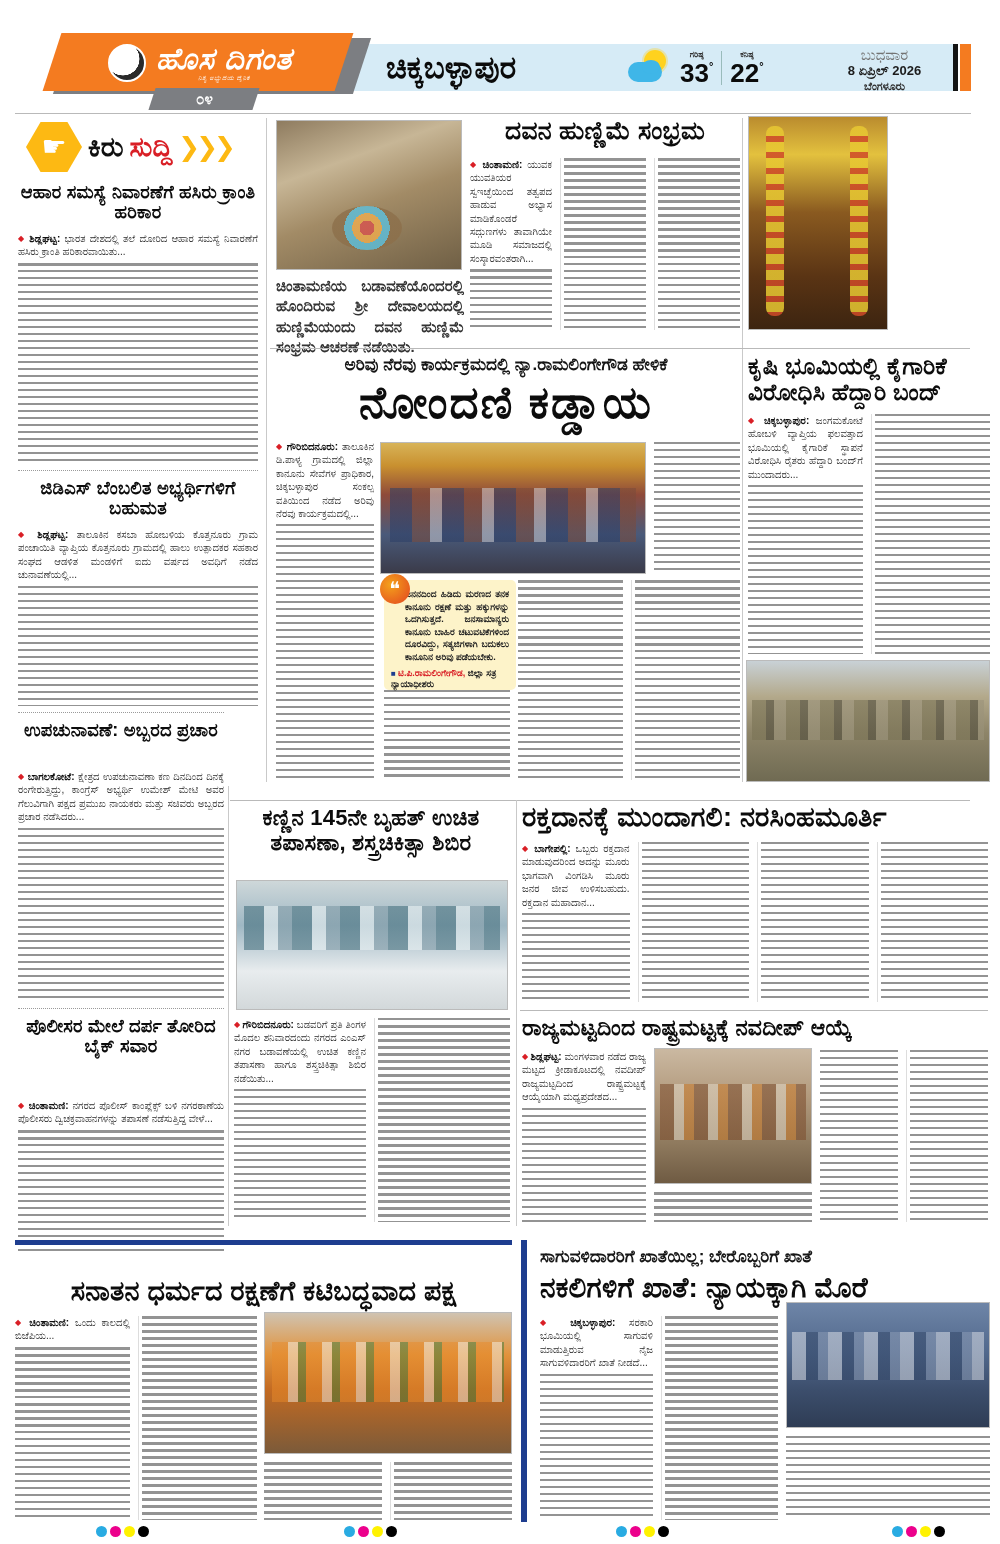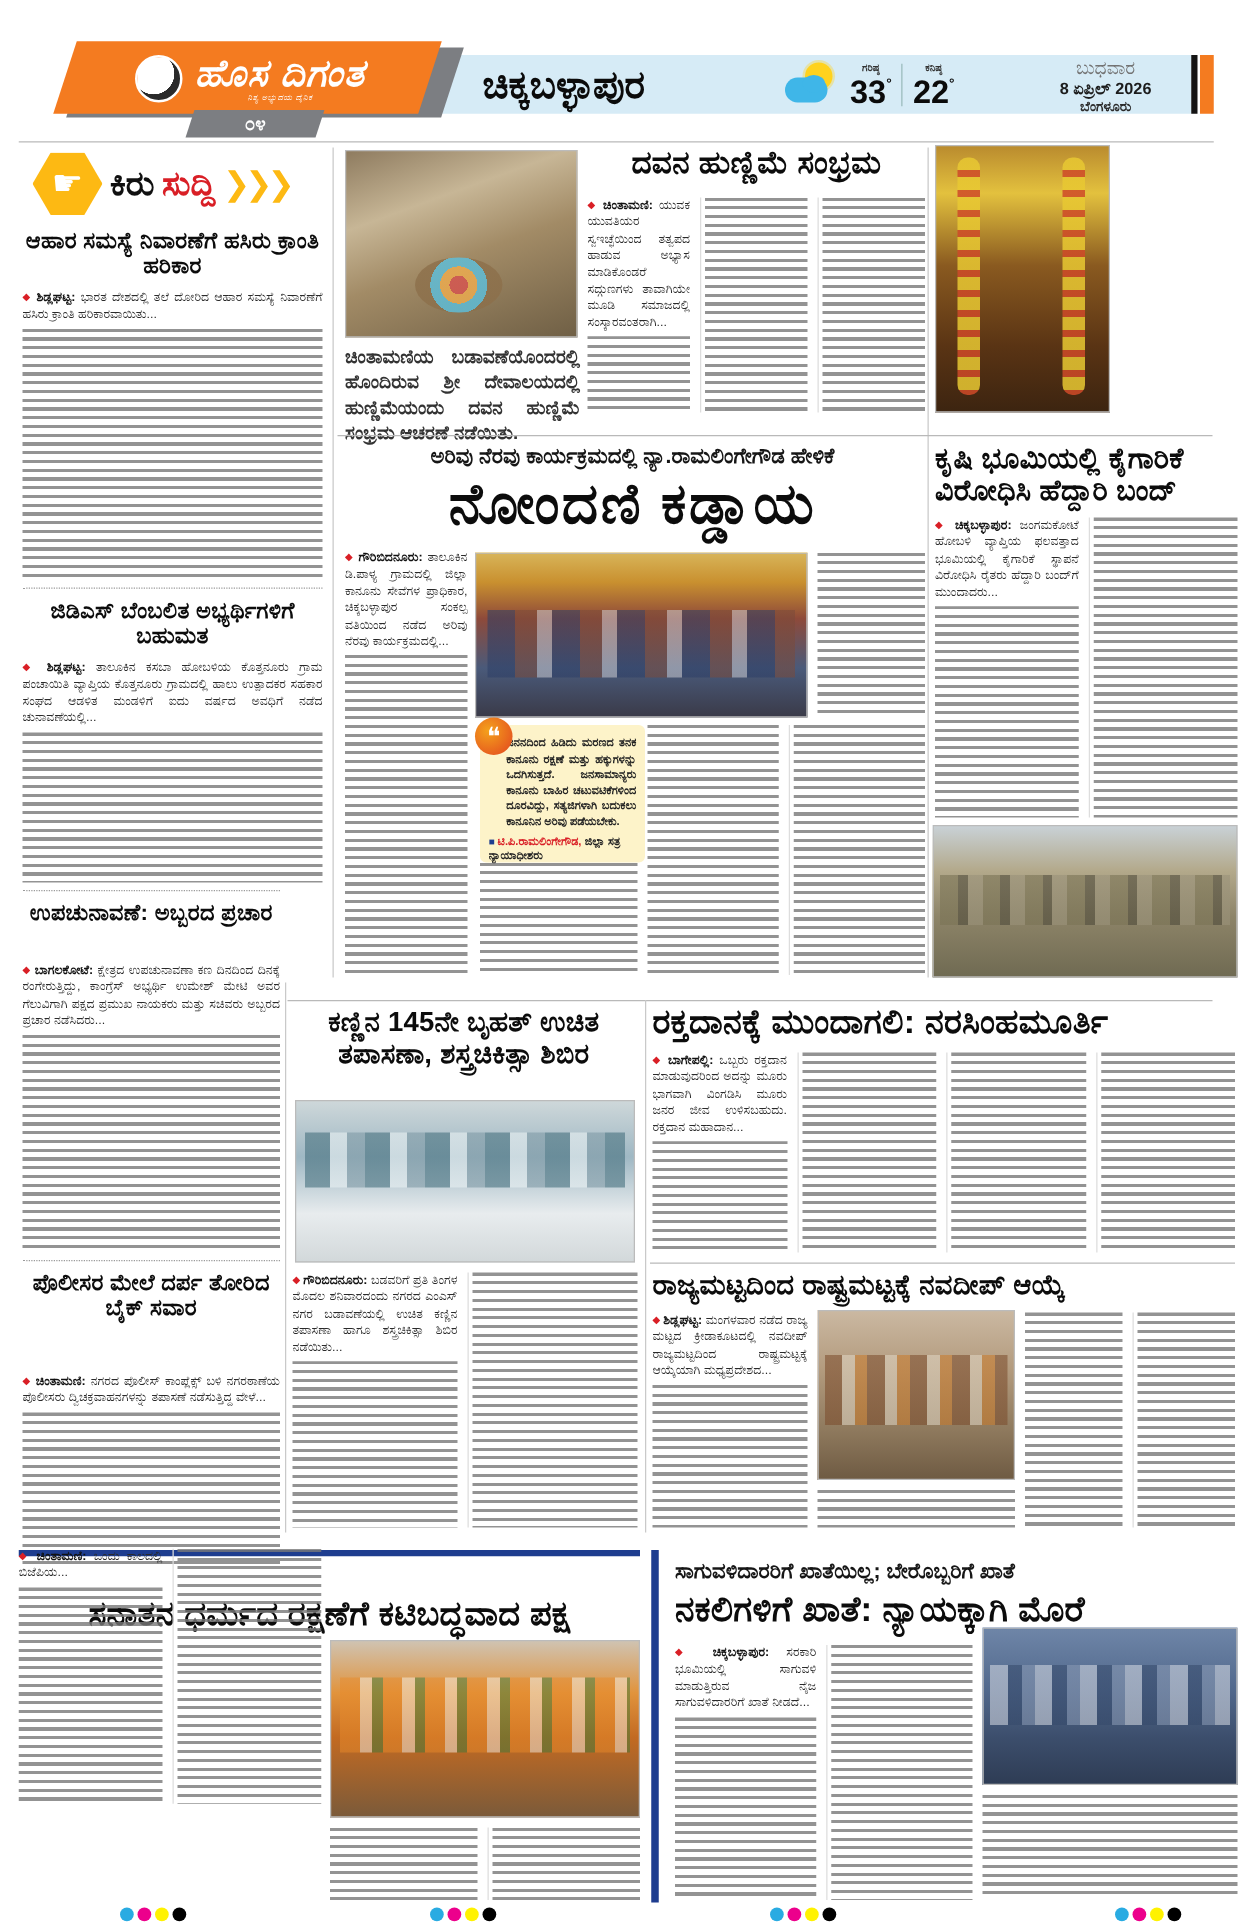--- a/index.html
+++ b/index.html
@@ -297,21 +297,21 @@
         <div class="fl"></div>
       </div>
     <div class="bcol">
         <div class="fl"></div>
       </div>
   </div>
   <div class="abs flb" style="left:654px;top:1192px;width:158px;height:30px;"></div>
 
   <div class="abs navybar" style="left:15px;top:1240px;width:497px;height:5px;"></div>
   <div class="abs hl" style="left:15px;top:1276px;width:497px;font-size:27px;">ಸನಾತನ ಧರ್ಮದ ರಕ್ಷಣೆಗೆ ಕಟಿಬದ್ಧವಾದ ಪಕ್ಷ</div>
-  <div class="abs body" style="left:15px;top:1239px;width:242px;height:204px;">
+  <div class="abs body" style="left:15px;top:1316px;width:242px;height:204px;">
     <div class="bcol">
       <p class="sn"><span class="dl">ಚಿಂತಾಮಣಿ:</span> <span>ಒಂದು ಕಾಲದಲ್ಲಿ ಬಿಜೆಪಿಯ...</span></p>
       <div class="fl"></div>
     </div>
     <div class="bcol">
         <div class="fl"></div>
       </div>
   </div>
   <div class="abs photo" style="left:264px;top:1312px;width:248px;height:142px;
        background:linear-gradient(180deg,#cfc4b4 0%,#e1933c 30%,#c26a22 55%,#7a5a3a 100%);">

